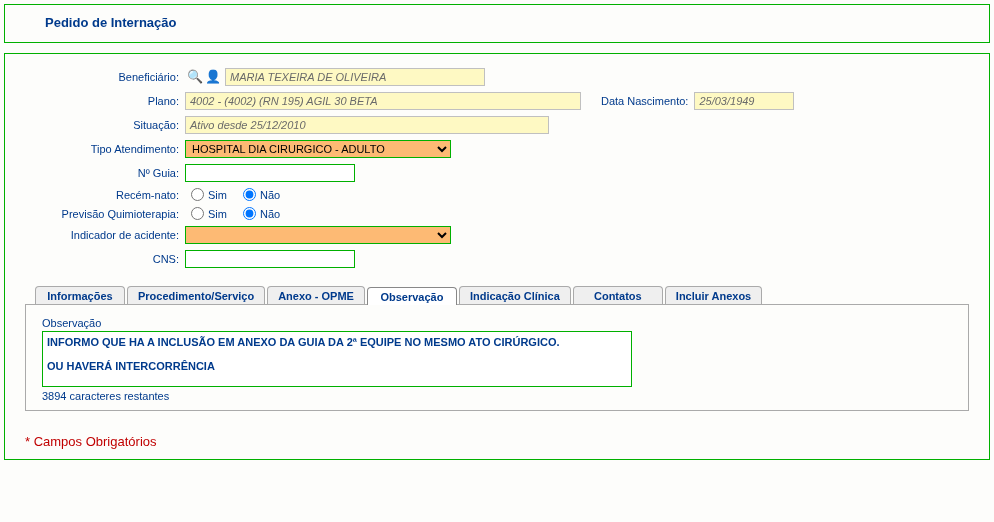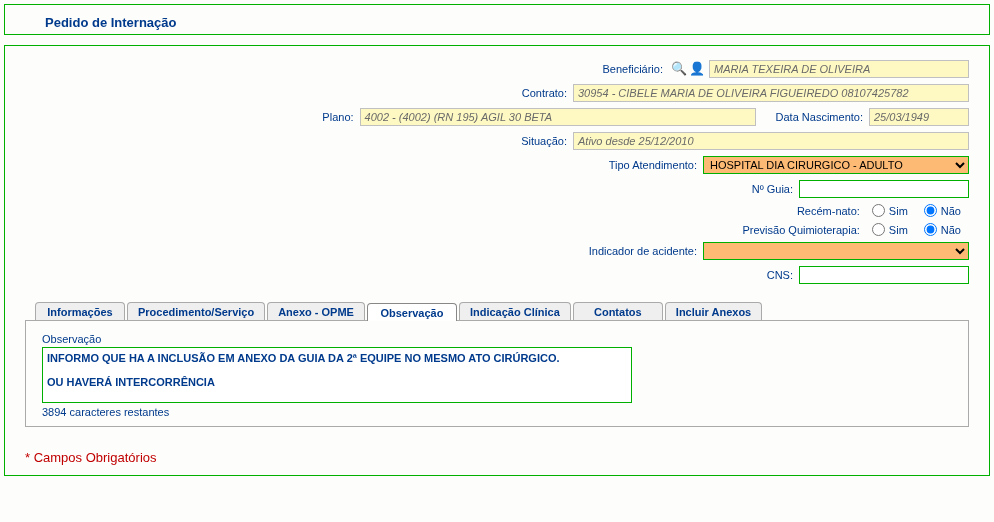--- a/index.html
+++ b/index.html
@@ -6,37 +6,36 @@
   body {
     margin: 0;
     padding: 4px;
     font-family: Verdana, Arial, sans-serif;
     font-size: 11px;
     background: #fdfdfb;
     color: #333;
   }
   .outer-panel {
     border: 1px solid #00b000;
-    padding: 10px 20px 4px 40px;
+    padding: 10px 20px 12px 40px;
     margin-bottom: 10px;
   }
   .main-panel {
     border: 1px solid #00b000;
     padding: 14px 20px 10px 20px;
   }
   .page-title {
     color: #003a8c;
     font-weight: bold;
     font-size: 13px;
   }
   .form-row {
     display: flex;
     align-items: center;
     margin-bottom: 6px;
-    justify-content: flex-end;
   }
   .form-label {
     width: 160px;
     text-align: right;
     padding-right: 6px;
     color: #003a8c;
     font-size: 11px;
   }
   .input {
     border: 1px solid #00b000;
@@ -182,35 +181,31 @@
 
 <div class="main-panel">
 
   <div class="form-row">
     <div class="form-label">Beneficiário:</div>
     <span class="icon-search">🔍</span>
     <span class="icon-person">👤</span>
     <span class="readonly" style="width:260px; margin-left:4px;">MARIA TEXEIRA DE OLIVEIRA</span>
   </div>
 
-  <div class="form-row">
-    <div class="form-label">Contrato:</div>
-    <span class="readonly" style="width:396px">30954 - CIBELE MARIA DE OLIVEIRA FIGUEIREDO 08107425782</span>
-  </div>
 
   <div class="form-row">
     <div class="form-label">Plano:</div>
     <span class="readonly" style="width:396px">4002 - (4002) (RN 195) AGIL 30 BETA</span>
     <span class="secondary-label">Data Nascimento:</span>
     <span class="readonly" style="width:100px">25/03/1949</span>
   </div>
 
   <div class="form-row">
     <div class="form-label">Situação:</div>
-    <span class="readonly" style="width:396px">Ativo desde 25/12/2010</span>
+    <span class="readonly" style="width:364px">Ativo desde 25/12/2010</span>
   </div>
 
   <div class="form-row">
     <div class="form-label">Tipo Atendimento:</div>
     <select class="select" style="width:266px">
       <option>HOSPITAL DIA CIRURGICO - ADULTO</option>
     </select>
   </div>
 
   <div class="form-row">

